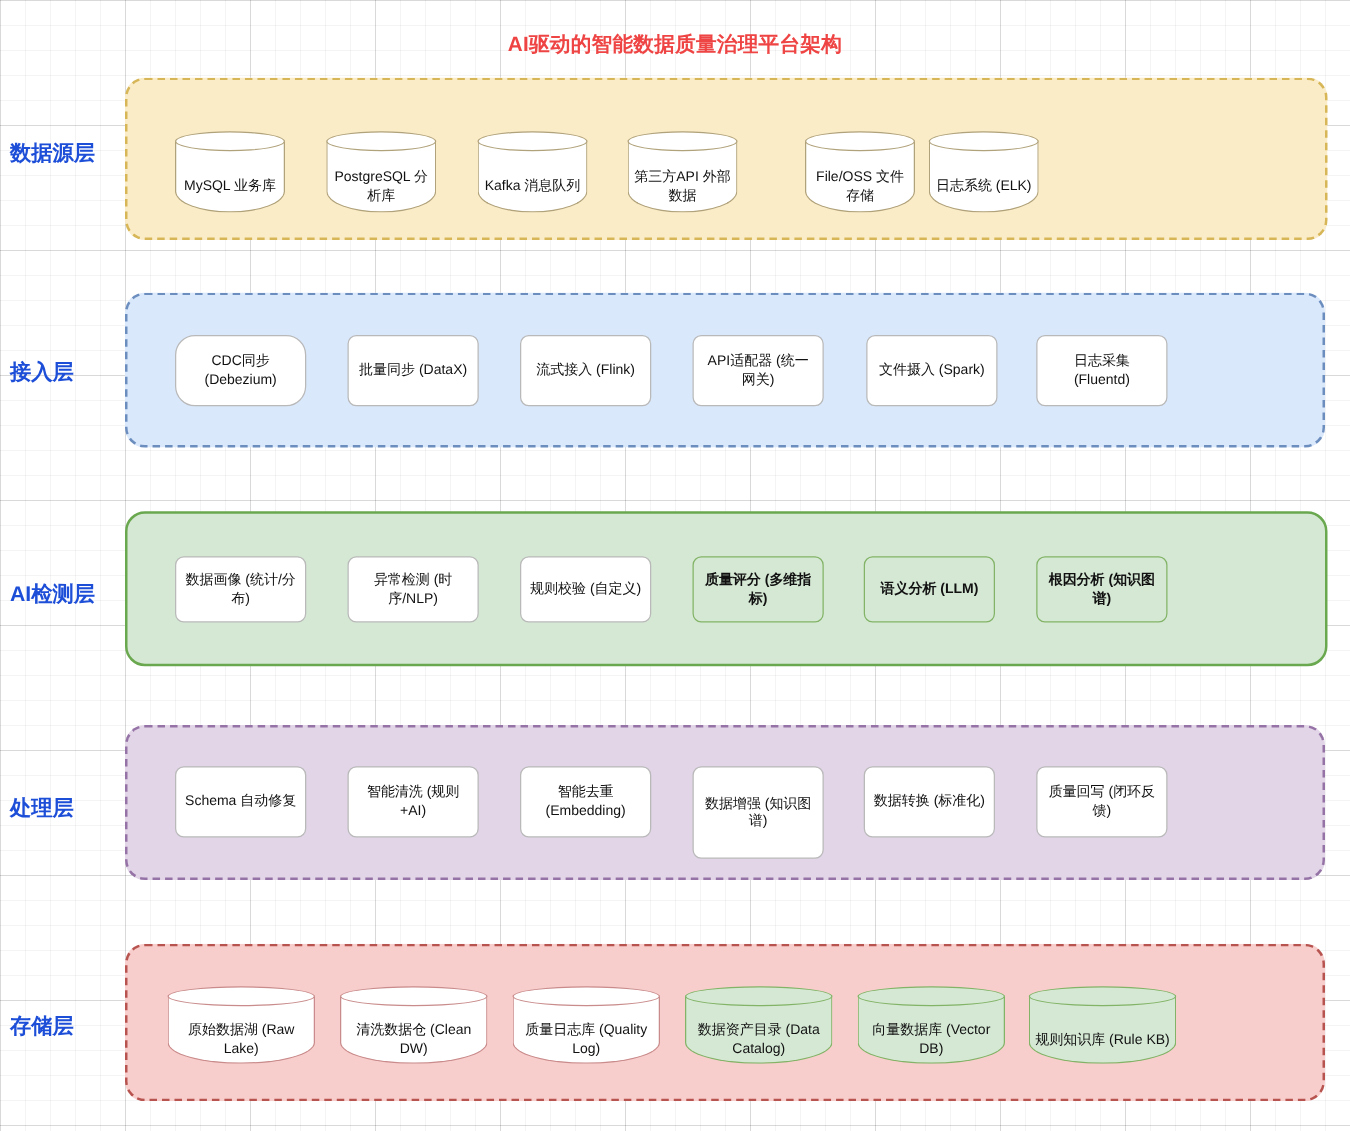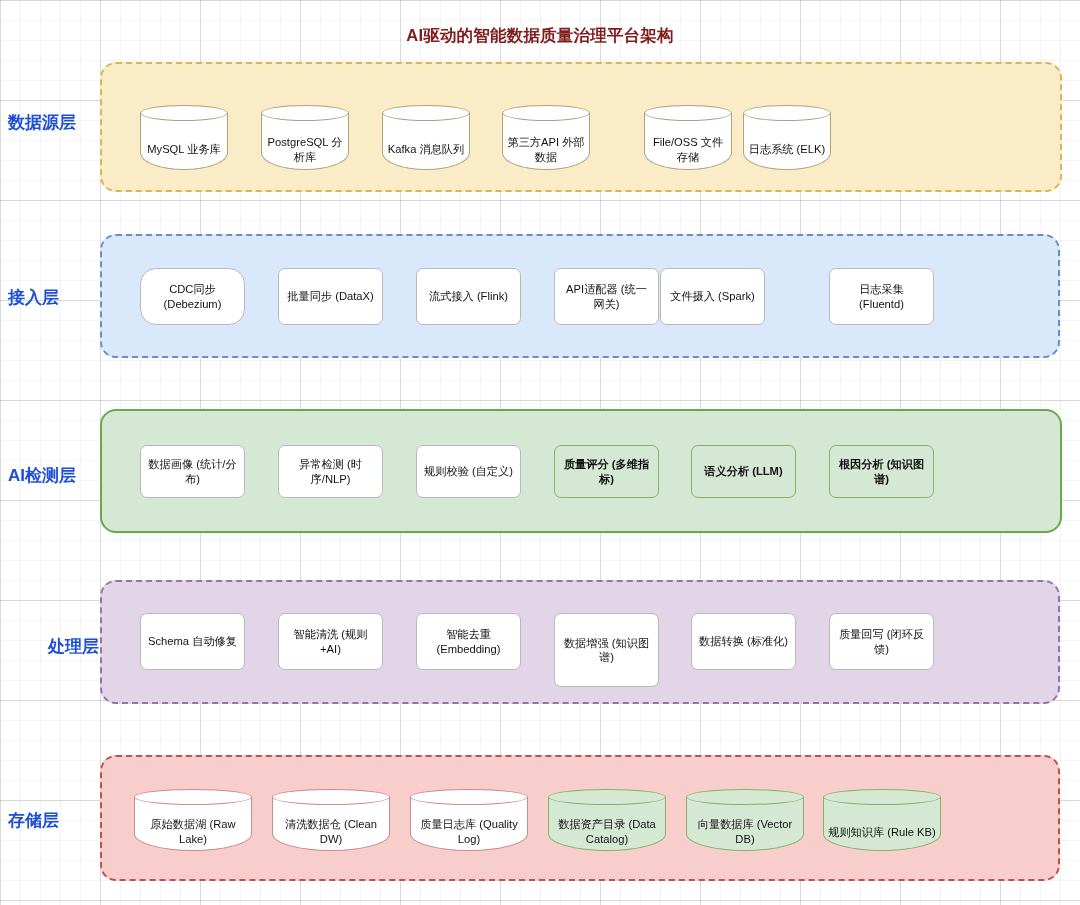--- a/index.html
+++ b/index.html
@@ -38,21 +38,21 @@
   
   #diagram-title {
     position: absolute;
     left: 0;
     top: 25px;
     width: 1080px;
     text-align: center;
     font-size: 16.5px;
     font-weight: bold;
     letter-spacing: .2px;
-    color: #7f1d1d;
+    color: #ef4444;
   }
 
   
   .layer-label {
     position: absolute;
     left: 8px;
     width: 86px;
     font-size: 17px;
     font-weight: bold;
     color: #1d4ed8;
@@ -192,34 +192,34 @@
     <div class="cap">日志系统 (ELK)</div>
   </div>
 
   <div class="layer-label" style="top:288px;">接入层</div>
   <div class="band blue" style="left:100px; top:234px; width:960px; height:124px;"></div>
 
   <div class="node" style="left:140px; top:268px; width:105px; height:57px;border-radius:16px;">CDC同步 (Debezium)</div>
   <div class="node" style="left:278px; top:268px; width:105px; height:57px;">批量同步 (DataX)</div>
   <div class="node" style="left:416px; top:268px; width:105px; height:57px;">流式接入 (Flink)</div>
   <div class="node" style="left:554px; top:268px; width:105px; height:57px;">API适配器 (统一网关)</div>
-  <div class="node" style="left:660px; top:268px; width:105px; height:57px;">文件摄入 (Spark)</div>
+  <div class="node" style="left:693px; top:268px; width:105px; height:57px;">文件摄入 (Spark)</div>
   <div class="node" style="left:829px; top:268px; width:105px; height:57px;">日志采集 (Fluentd)</div>
 
   <div class="layer-label" style="top:466px;">AI检测层</div>
   <div class="band green" style="left:100px; top:409px; width:962px; height:124px;"></div>
 
   <div class="node" style="left:140px; top:445px; width:105px; height:53px;">数据画像 (统计/分布)</div>
   <div class="node" style="left:278px; top:445px; width:105px; height:53px;">异常检测 (时序/NLP)</div>
   <div class="node" style="left:416px; top:445px; width:105px; height:53px;">规则校验 (自定义)</div>
   <div class="node hl" style="left:554px; top:445px; width:105px; height:53px;">质量评分 (多维指标)</div>
   <div class="node hl" style="left:691px; top:445px; width:105px; height:53px;">语义分析 (LLM)</div>
   <div class="node hl" style="left:829px; top:445px; width:105px; height:53px;">根因分析 (知识图谱)</div>
 
-  <div class="layer-label" style="top:637px;margin-left:40px;">处理层</div>
+  <div class="layer-label" style="top:637px;">处理层</div>
   <div class="band purple" style="left:100px; top:580px; width:960px; height:124px;"></div>
 
   <div class="node" style="left:140px; top:613px; width:105px; height:57px;">Schema 自动修复</div>
   <div class="node" style="left:278px; top:613px; width:105px; height:57px;">智能清洗 (规则+AI)</div>
   <div class="node" style="left:416px; top:613px; width:105px; height:57px;">智能去重 (Embedding)</div>
   <div class="node" style="left:554px; top:613px; width:105px; height:74px;">数据增强 (知识图谱)</div>
   <div class="node" style="left:691px; top:613px; width:105px; height:57px;">数据转换 (标准化)</div>
   <div class="node" style="left:829px; top:613px; width:105px; height:57px;">质量回写 (闭环反馈)</div>
 
   <div class="layer-label" style="top:811px;">存储层</div>

